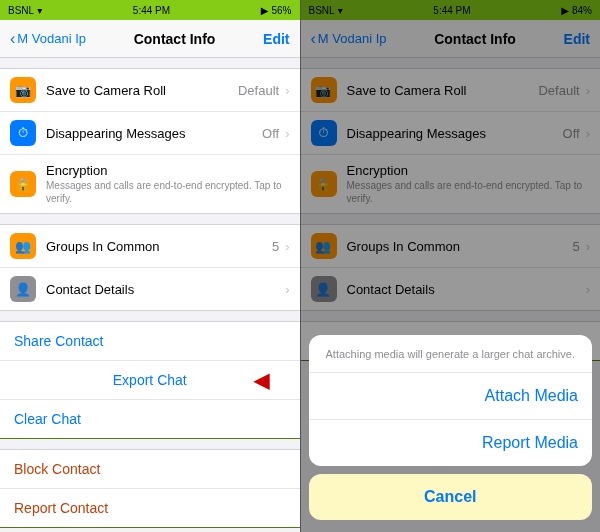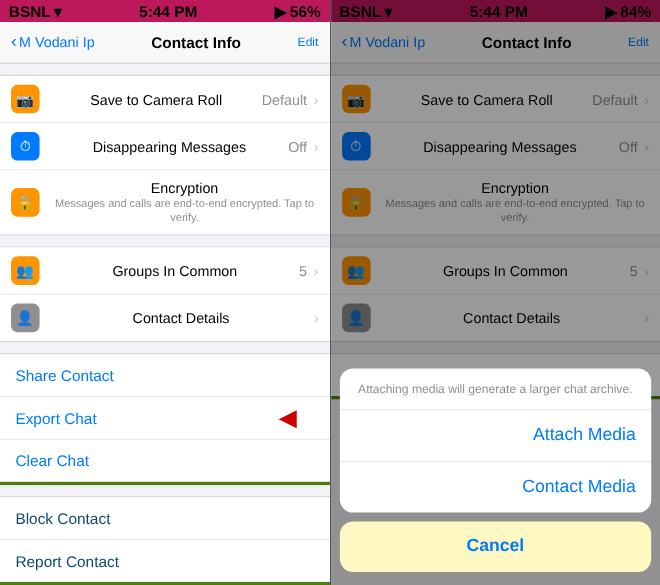--- a/index.html
+++ b/index.html
@@ -10,28 +10,28 @@
       height: 532px;
       background: #f2f2f7;
       display: flex;
       flex-direction: column;
       overflow: hidden;
       position: relative;
     }
 
     
     .status-bar {
-      background: #be185d;
+      background: #84cc16;
       height: 20px;
       display: flex;
       align-items: center;
       justify-content: space-between;
       padding: 0 8px;
-      font-size: 14px;
-      font-weight: 700;
+      font-size: 10px;
+      font-weight: 400;
     }
     .status-left { display: flex; align-items: center; gap: 3px; }
     .status-right { display: flex; align-items: center; gap: 3px; }
 
     
     .nav-bar {
       background: #f8f8f8;
       border-bottom: 1px solid #d1d1d6;
       display: flex;
       align-items: center;
@@ -42,21 +42,21 @@
     .nav-back {
       color: #007aff;
       font-size: 13px;
       display: flex;
       align-items: center;
       gap: 2px;
       cursor: pointer;
     }
     .nav-title-group { text-align: center; }
     .nav-title-text { font-size: 14px; font-weight: 600; color: #000; }
-    .nav-edit { color: #007aff; font-size: 11px; cursor: pointer; }
+    .nav-edit { color: #007aff; font-size: 14px; cursor: pointer; font-weight: bold; }
     .chevron-left { font-size: 16px; }
 
     
     .content { flex: 1; overflow-y: auto; }
 
     
     .settings-group {
       background: #fff;
       margin: 10px 0 0 0;
       border-top: 1px solid #d1d1d6;
@@ -81,43 +81,43 @@
       margin-right: 10px;
       flex-shrink: 0;
       font-size: 13px;
       color: #fff;
     }
     .icon-orange { background: #ff9500; }
     .icon-blue { background: #007aff; }
     .icon-lock { background: #ff9500; }
     .icon-person { background: #8e8e93; }
 
-    .item-content { flex: 1; text-align: center; }
+    .item-content { flex: 1; }
     .item-label { font-size: 13px; color: #000; }
     .item-sublabel { font-size: 10px; color: #8e8e93; margin-top: 1px; line-height: 1.3; }
     .item-value { font-size: 13px; color: #8e8e93; margin-right: 4px; }
     .item-right { display: flex; }
     .chevron-right { color: #c7c7cc; font-size: 13px; margin-left: 2px; }
 
     
     .link-group {
       background: #fff;
       margin: 10px 0 0 0;
       border-top: 1px solid #d1d1d6;
-      border-bottom: 3px solid #4d7c0f;
+      border-bottom: 1px solid #4d7c0f;
     }
     .link-item {
       padding: 11px 14px;
       border-bottom: 1px solid #e5e5ea;
       font-size: 14px;
       cursor: pointer;
     }
     .link-item:last-child { border-bottom: none; }
     .link-blue { color: #007aff; }
-    .link-red { color: #0c4a6e; }
+    .link-red { color: #c2410c; }
 
     
     .action-sheet-overlay {
       position: absolute;
       top: 0; left: 0; right: 0; bottom: 0;
       background: rgba(0,0,0,0.4);
       display: flex;
       flex-direction: column;
       justify-content: flex-end;
       padding-bottom: 8px;
@@ -245,21 +245,21 @@
           <div class="item-label">Contact Details</div>
         </div>
         <div class="item-right">
           <span class="chevron-right">›</span>
         </div>
       </div>
     </div>
 
     <div class="link-group" style="margin-top:10px;">
       <div class="link-item link-blue">Share Contact</div>
-      <div class="link-item link-blue" style="position:relative;">
+      <div class="link-item link-blue" style="position:relative;text-align:center;">
         Export Chat
         
         <span style="position:absolute; right:30px; top:50%; transform:translateY(-50%); font-size:20px; color:#cc0000; font-weight:900;">◀</span>
       </div>
       <div class="link-item link-blue">Clear Chat</div>
     </div>
 
     <div class="link-group" style="margin-top:10px;">
       <div class="link-item link-red">Block Contact</div>
       <div class="link-item link-red">Report Contact</div>
@@ -351,18 +351,18 @@
     <div class="link-group" style="margin-top:10px;">
       <div class="link-item link-blue">Share Contact</div>
     </div>
   </div>
 
   <div class="action-sheet-overlay">
     <div class="action-sheet-container">
       <div class="action-sheet-main">
         <div class="action-sheet-desc">Attaching media will generate a larger chat archive.</div>
         <div class="action-sheet-btn">Attach Media</div>
-        <div class="action-sheet-btn">Contact Media</div>
+        <div class="action-sheet-btn">Report Media</div>
       </div>
       <div class="action-sheet-cancel">Cancel</div>
     </div>
   </div>
 </div>
 
 </body></html>

